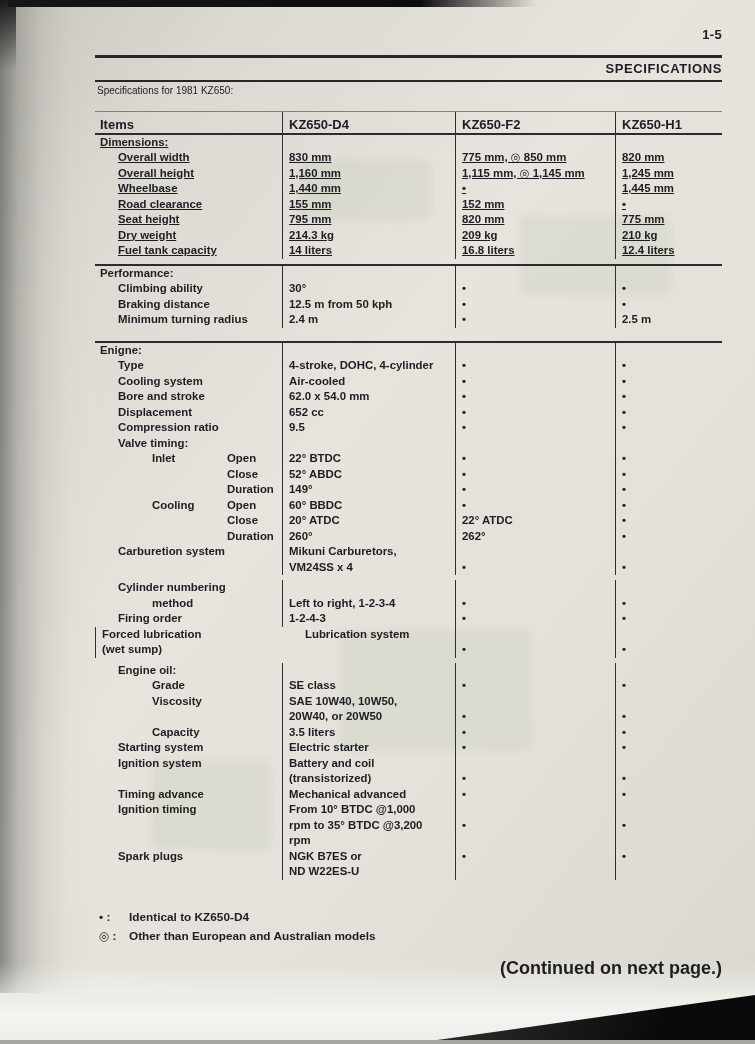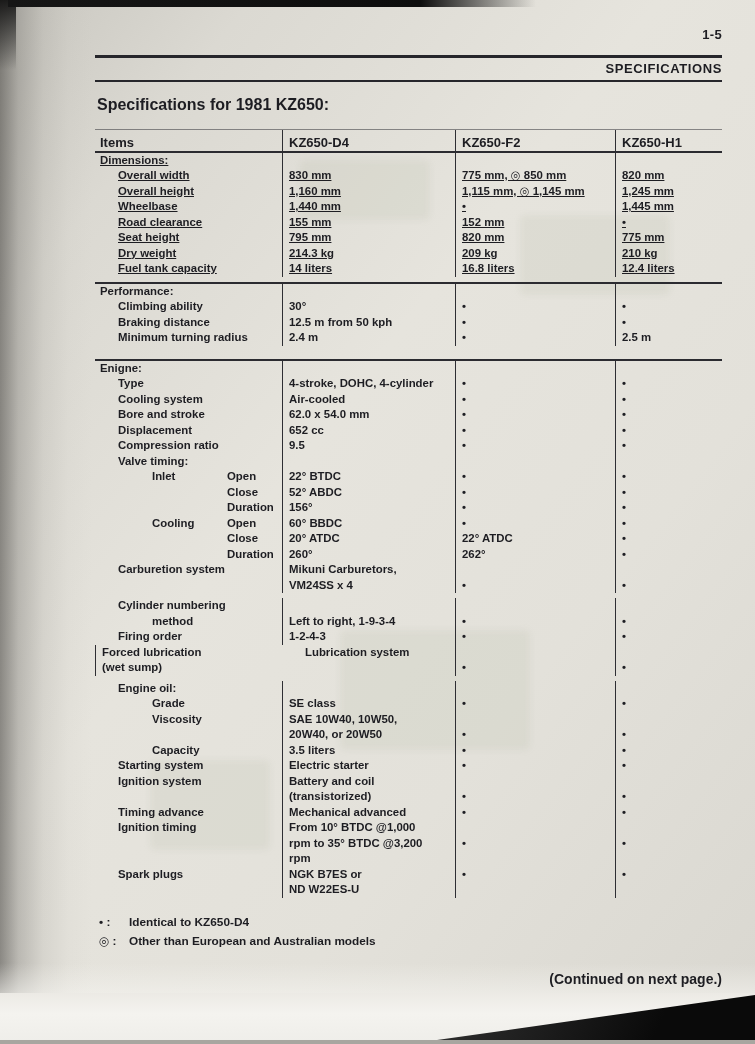--- a/index.html
+++ b/index.html
@@ -44,45 +44,45 @@
   .content { position:absolute; left:95px; top:0; width:627px; }
 
   .pageno { margin-top:27px; text-align:right; font-size:13px; font-weight:700; letter-spacing:0.3px; }
 
   .heading {
     margin-top:13px; padding:3px 0 4px 3px;
     border-top:3px solid #26262b; border-bottom:2px solid #26262b;
     font-size:13px; font-weight:700; letter-spacing:0.6px;text-align:right;
   }
 
-  .subheading { margin-top:14px; padding-left:2px; font-size:16px; font-weight:700; }
+  .subheading { margin-top:3px; padding-left:2px; font-size:10px; font-weight:400; }
 
   
   .spec-table { margin-top:15px; width:627px; }
   .trow { display:grid; grid-template-columns:187px 173px 160px 107px; }
   .cell { font-size:11.4px; font-weight:700; line-height:15.5px; min-height:15.5px; }
   .vcell { border-left:1px solid #2e2e33; padding-left:6px; white-space:pre-line; }
   .icell { position:relative; padding-left:23px; padding-right:2px; }
   .icell.ind0 { padding-left:5px; }
   .icell.ind2 { padding-left:57px; }
   .icell .sub { position:absolute; left:132px; top:0; }
   .item2line { display:block; padding-left:34px; }
   .header-row { border-top:1px solid rgba(55,55,60,0.55); }
   .header-row .cell { padding-top:5px; font-size:13px; }
   .section { border-top:2px solid #2b2b30; }
   .sec-0 { padding-bottom:5px;text-decoration:underline; }
   .sec-1 { padding-bottom:13px; }
   .sec-2 { padding-bottom:3px; }
   .gap { margin-top:5px; }
 
   
-  .footnotes { margin-top:12px; padding-left:4px; }
+  .footnotes { margin-top:25px; padding-left:4px; }
   .fn-row { font-size:11.8px; font-weight:700; line-height:19px; }
   .fn-sym { display:inline-block; width:30px; }
-  .continued { margin-top:20px; text-align:right; font-size:14px; font-weight:700; }
+  .continued { margin-top:12px; text-align:right; font-size:18px; font-weight:700; }
 </style>
 </head>
 <body>
 
 <div class="stage">
 
   <div class="binding-shadow"></div>
   <div class="corner-dark"></div>
   <div class="edge-top"></div>
   <div class="blot" style="left:300px;top:160px;width:130px;height:60px;"></div>
@@ -231,21 +231,21 @@
             <div class="cell vcell">•</div>
           </div>
           <div class="trow">
             <div class="cell icell ind2"><span></span><span class="sub">Close</span></div>
             <div class="cell vcell">52° ABDC</div>
             <div class="cell vcell">•</div>
             <div class="cell vcell">•</div>
           </div>
           <div class="trow">
             <div class="cell icell ind2"><span></span><span class="sub">Duration</span></div>
-            <div class="cell vcell">156°</div>
+            <div class="cell vcell">149°</div>
             <div class="cell vcell">•</div>
             <div class="cell vcell">•</div>
           </div>
           <div class="trow">
             <div class="cell icell ind2"><span>Cooling</span><span class="sub">Open</span></div>
             <div class="cell vcell">60° BBDC</div>
             <div class="cell vcell">•</div>
             <div class="cell vcell">•</div>
           </div>
           <div class="trow">
@@ -265,21 +265,21 @@
             <div class="cell vcell">Mikuni Carburetors,
 VM24SS x 4</div>
             <div class="cell vcell">
 •</div>
             <div class="cell vcell">
 •</div>
           </div>
           <div class="trow gap">
             <div class="cell icell ind1"><span>Cylinder numbering</span><span class="item2line">method</span></div>
             <div class="cell vcell">
-Left to right, 1-9-3-4</div>
+Left to right, 1-2-3-4</div>
             <div class="cell vcell">
 •</div>
             <div class="cell vcell">
 •</div>
           </div>
           <div class="trow">
             <div class="cell icell ind1"><span>Firing order</span></div>
             <div class="cell vcell">1-2-4-3</div>
             <div class="cell vcell">•</div>
             <div class="cell vcell">•</div>

